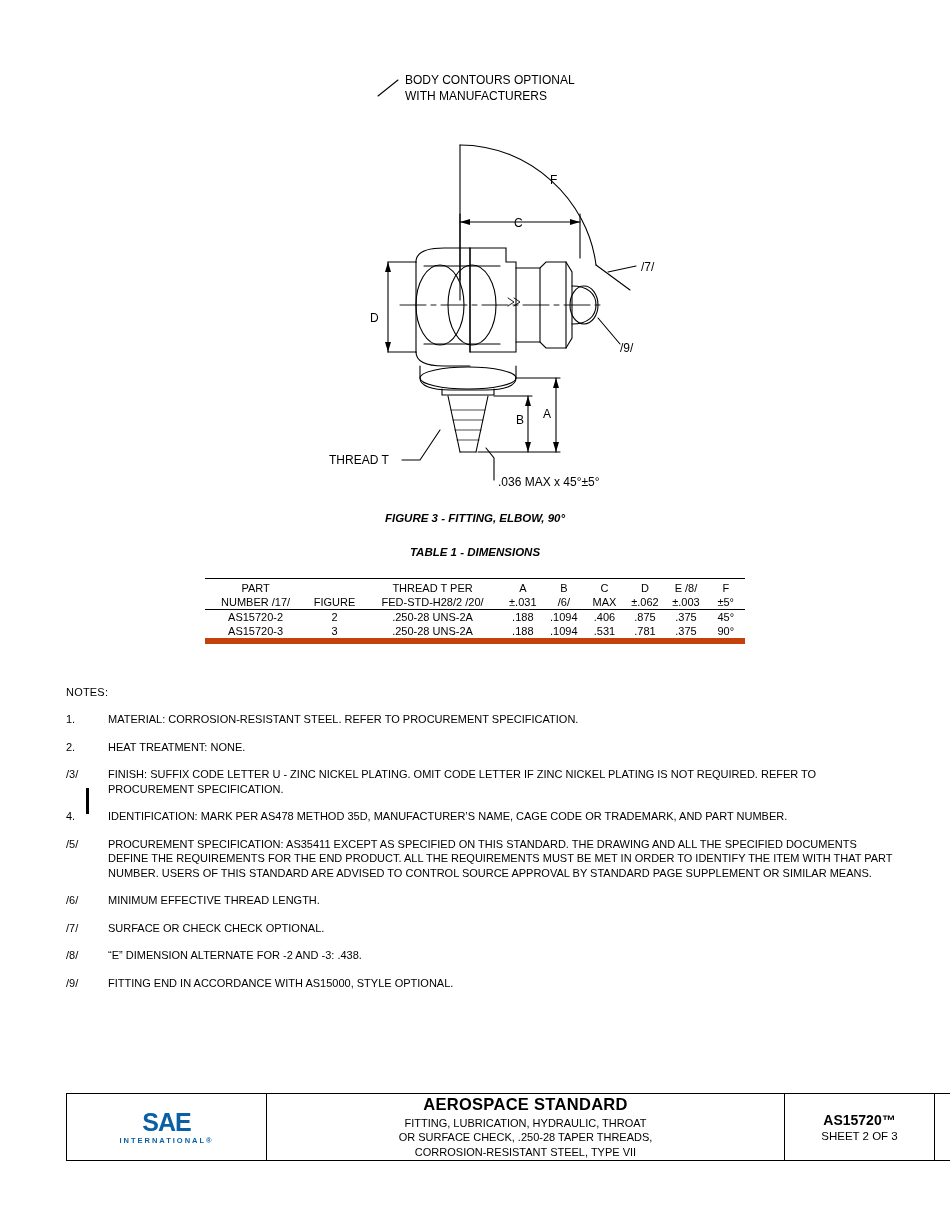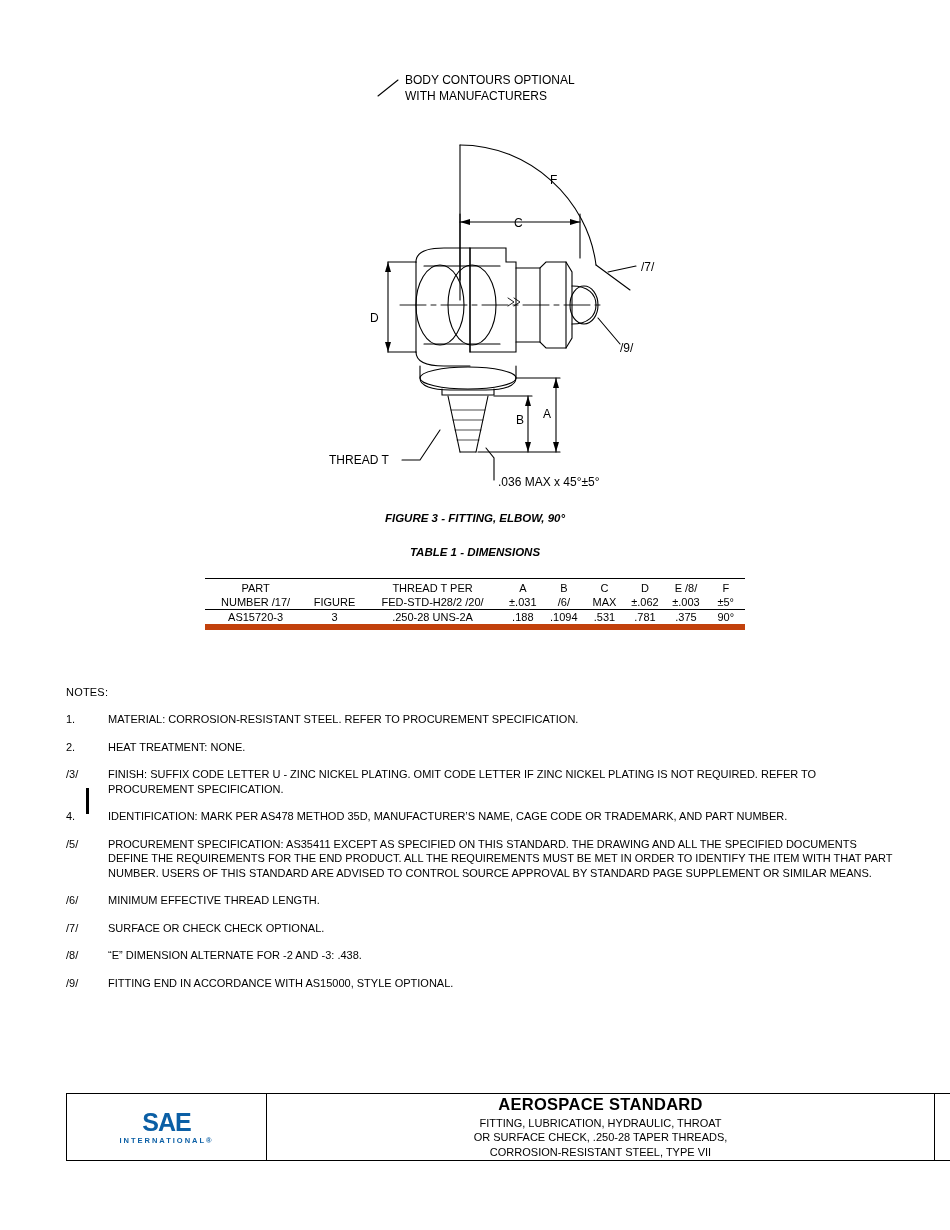--- a/index.html
+++ b/index.html
@@ -265,20 +265,31 @@
       <td>FED-STD-H28/2 /20/</td>
       <td>±.031</td>
       <td>/6/</td>
       <td>MAX</td>
       <td>±.062</td>
       <td>±.003</td>
       <td>±5°</td>
     </tr>
   </thead>
   <tbody>
+    <tr>
+      <td>AS15720-2</td>
+      <td>2</td>
+      <td>.250-28 UNS-2A</td>
+      <td>.188</td>
+      <td>.1094</td>
+      <td>.406</td>
+      <td>.875</td>
+      <td>.375</td>
+      <td>45°</td>
+    </tr>
     <tr class="tbl-bottom">
       <td>AS15720-3</td>
       <td>3</td>
       <td>.250-28 UNS-2A</td>
       <td>.188</td>
       <td>.1094</td>
       <td>.531</td>
       <td>.781</td>
       <td>.375</td>
       <td>90°</td>
@@ -335,17 +346,21 @@
       <div id="sae-logo-wordmark">SAE</div>
       <div id="sae-logo-sub">INTERNATIONAL®</div>
     </div>
   </div>
   <div class="footer-cell" id="footer-title-cell">
     <div id="footer-main-title">AEROSPACE STANDARD</div>
     <div class="footer-sub">FITTING, LUBRICATION, HYDRAULIC, THROAT</div>
     <div class="footer-sub">OR SURFACE CHECK, .250-28 TAPER THREADS,</div>
     <div class="footer-sub">CORROSION-RESISTANT STEEL, TYPE VII</div>
   </div>
+  <div class="footer-cell" id="footer-doc-cell">
+    <div id="footer-doc-number">AS15720™</div>
+    <div id="footer-sheet">SHEET 2 OF 3</div>
+  </div>
   <div class="footer-cell" id="footer-rev-cell">
     <div id="footer-rev-label">REV.</div>
     <div id="footer-rev-value">D</div>
   </div>
 </div>
 
 </body></html>

